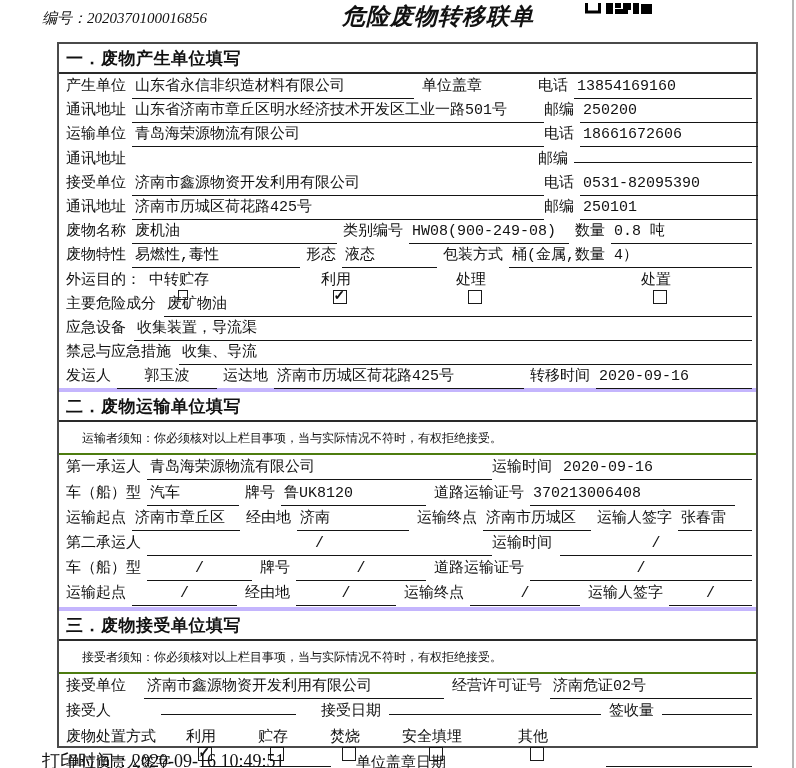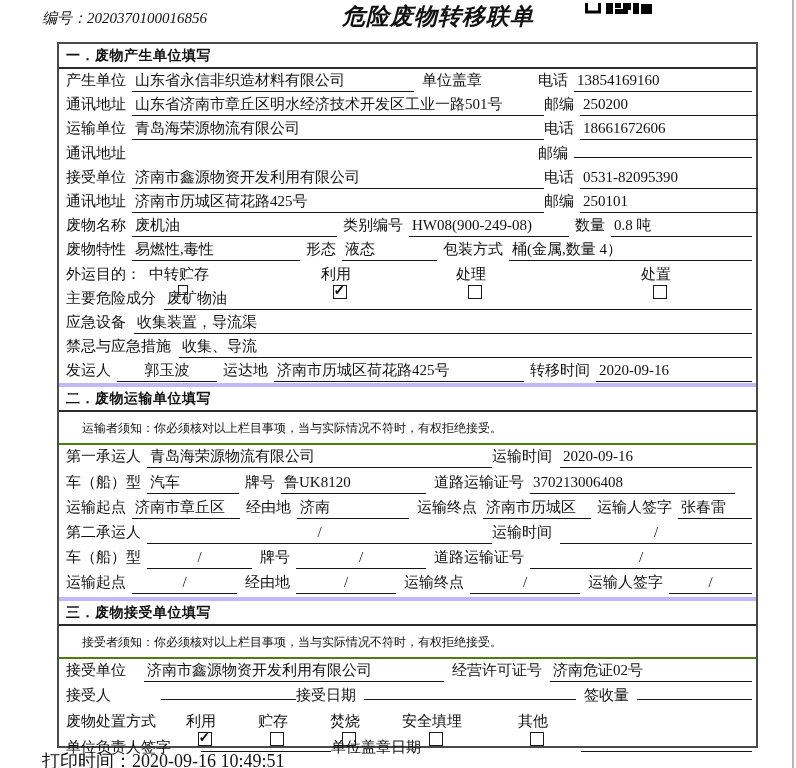--- a/index.html
+++ b/index.html
@@ -6,35 +6,35 @@
   body{width:796px;height:768px;overflow:hidden;position:relative;
        font-family:"Liberation Serif",serif;color:#111;}
   .edge-line{position:absolute;top:0;bottom:0;right:2px;width:2px;background:#b6b6b6;}
   .doc-header{position:absolute;top:0;left:0;right:0;height:42px;font-style:italic;}
   .serial{position:absolute;left:42px;top:9px;font-size:15px;white-space:nowrap;}
   .doc-title{position:absolute;left:80px;right:0;top:1px;text-align:center;
              font-family:"Liberation Sans",sans-serif;font-weight:bold;font-size:23px;letter-spacing:1px;}
   .qr-frag{position:absolute;left:585px;top:0;width:68px;height:11px;}
   .form-table{position:absolute;left:57px;top:42px;width:701px;height:706px;
               border:2px solid #4a4a4a;box-sizing:border-box;background:#fff;}
-  .sh{font-family:"Liberation Sans",sans-serif;font-weight:bold;font-size:14px;
+  .sh{font-family:"Liberation Sans",sans-serif;font-weight:bold;font-size:17px;
       padding:3px 7px 2px 7px;border-bottom:2px solid #2a2a2a;letter-spacing:.5px;}
   .sh.mid{border-top:4px solid #c4b5fd;}
   .notice{font-size:12px;padding:8px 7px 6px 23px;border-bottom:2px solid #4d7c0f;}
   .r{display:flex;align-items:baseline;height:24.2px;line-height:22px;
      padding:0 4px 0 7px;font-size:15px;box-sizing:border-box;}
   .s2 .r{height:25.2px;}
   .s3 .r{height:25.8px;}
   .lb{white-space:nowrap;flex-shrink:0;}
   .u{border-bottom:1px solid #151515;padding:0 3px;white-space:nowrap;
-     flex-shrink:0;box-sizing:border-box;overflow:hidden;}
+     flex-shrink:0;box-sizing:border-box;overflow:hidden;font-family:Liberation Mono, monospace;}
   .uc{text-align:center;}
   .fill{flex:1 1 auto;min-width:20px;}
   .mla{margin-left:auto;}
-  .ml6{margin-left:6px;} .ml8{margin-left:8px;} .ml25{} .ml30{margin-left:30px;}
+  .ml6{margin-left:6px;} .ml8{margin-left:8px;} .ml25{margin-left:25px;} .ml30{margin-left:30px;}
   .cb{display:inline-block;width:12px;height:12px;border:1px solid #1a1a1a;
       position:relative;margin-left:7px;align-self:center;flex-shrink:0;}
   .cb.small{width:8px;height:8px;}
   .cb.checked::after{content:"\2713";position:absolute;top:-6px;left:0;font-size:14px;font-weight:bold;}
   .opt{white-space:nowrap;display:flex;align-items:baseline;flex-direction:column;}
   .footer{position:absolute;left:42px;top:749px;font-size:18px;white-space:nowrap;font-family:Liberation Serif, serif;}
 </style>
 </head>
 <body>
 

